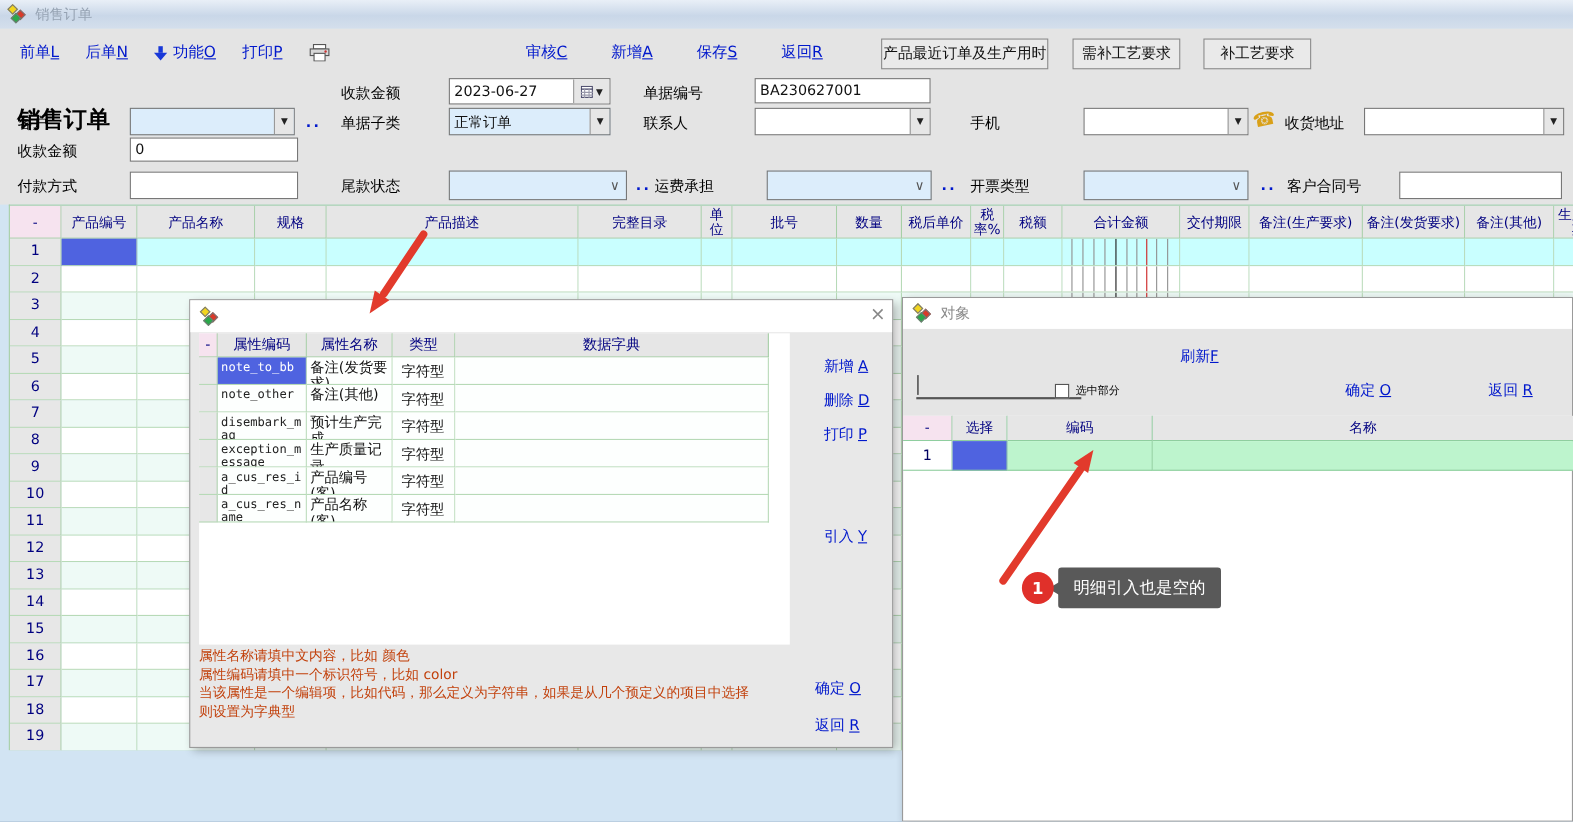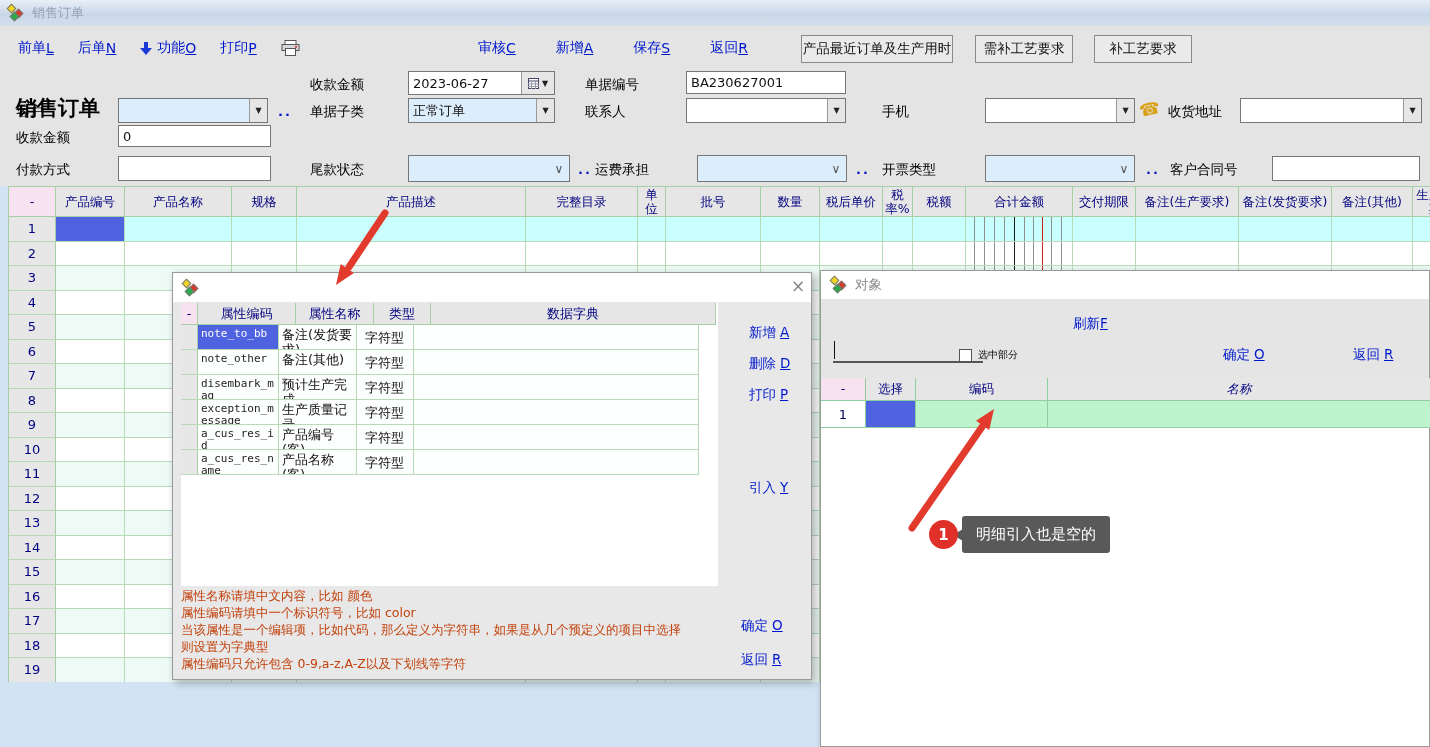--- a/index.html
+++ b/index.html
@@ -835,21 +835,21 @@
           <i class="dmnd d1"></i>
           <i class="dmnd d2"></i>
           <i class="dmnd d3"></i>
         </span>
     </div>
     <span class="dclose" style="left:618px;">×</span>
     <div class="attr-white">
       <div id="attr-table" class="atable">
           <div class="grow" style="height: 22px; width: 520px;">
             <div class="gh pink" style="width: 17px;">-</div>
-            <div class="gh" style="width: 98px;">属性编码</div>
+            <div class="gh" style="width: 81px;">属性编码</div>
             <div class="gh" style="width: 78px;">属性名称</div>
             <div class="gh" style="width: 57px;">类型</div>
             <div class="gh" style="width: 285px;">数据字典</div>
           </div>
           <div class="grow" style="height: 25px; width: 520px;">
             <div class="gc gnum" style="width: 17px;"></div>
             <div class="gc code" style="width: 81px; background: var(--sel); color: rgb(255, 255, 255);">note_to_bb</div>
             <div class="gc dname" style="width: 78px; background: rgb(253, 255, 254);">备注(发货要求)</div>
             <div class="gc dtype" style="width: 57px; background: rgb(253, 255, 254);">字符型</div>
             <div class="gc" style="width: 285px; background: rgb(253, 255, 254);"></div>
@@ -902,21 +902,20 @@
     <span class="dlink" style="left:568px;top:378px;">
       <span>返回</span><u>R</u>
     </span>
   <span class="dlink" style="left: 576px; top: 51px;"><span>新增</span><u>A</u></span>
       <span class="dlink" style="left: 576px; top: 82px;"><span>删除</span><u>D</u></span>
       <span class="dlink" style="left: 576px; top: 113px;"><span>打印</span><u>P</u></span>
       <span class="hint" style="left: 8px; top: 315px;">属性名称请填中文内容，比如 颜色</span>
       <span class="hint" style="left: 8px; top: 332px;">属性编码请填中一个标识符号，比如 color</span>
       <span class="hint" style="left: 8px; top: 349px;">当该属性是一个编辑项，比如代码，那么定义为字符串，如果是从几个预定义的项目中选择</span>
       <span class="hint" style="left: 8px; top: 366px;">则设置为字典型</span>
-      <span class="hint" style="left: 8px; top: 383px;">属性编码只允许包含 0-9,a-z,A-Z以及下划线等字符</span>
     </div>
 
   <div class="dialog" style="left:820px;top:270px;width:610px;height:477px;background:#fff;z-index:11;">
     <div class="dtitle" style="height:28px;">
       <span class="wicon">
           <i class="dmnd d1"></i>
           <i class="dmnd d2"></i>
           <i class="dmnd d3"></i>
         </span>
       <span class="dtitletext">对象</span>
@@ -935,21 +934,21 @@
       </span>
       <span class="dlink" style="left:532px;top:47px;">
         <span>返回</span><u>R</u>
       </span>
     </div>
     <div id="obj-table" style="position:absolute;left:0;top:107px;width:610px;">
         <div class="grow" style="height: 23px; width: 610px;">
           <div class="gh pink" style="width: 45px; border-color: rgb(143, 206, 159);">-</div>
           <div class="gh" style="width: 50px; border-color: rgb(143, 206, 159);">选择</div>
           <div class="gh" style="width: 132px; border-color: rgb(143, 206, 159);">编码</div>
-          <div class="gh" style="width: 383px; border-color: rgb(143, 206, 159); font-style: italic;">名称</div>
+          <div class="gh" style="width: 383px; border-color: rgb(143, 206, 159);">名称</div>
         </div>
         <div class="grow" style="height: 27px; width: 610px;">
           <div class="gc" style="width: 45px; display: flex; align-items: center; justify-content: center; background: rgb(255, 255, 255); color: rgb(0, 0, 96); font-size: 13px; border-color: rgb(143, 206, 159);">1</div>
           <div class="gc" style="width: 50px; border-color: rgb(143, 206, 159); background: var(--sel);"></div>
           <div class="gc" style="width: 132px; border-color: rgb(143, 206, 159); background: var(--mint);"></div>
           <div class="gc" style="width: 383px; border-color: rgb(143, 206, 159); background: var(--mint);"></div>
         </div>
       </div>
   </div>
 

